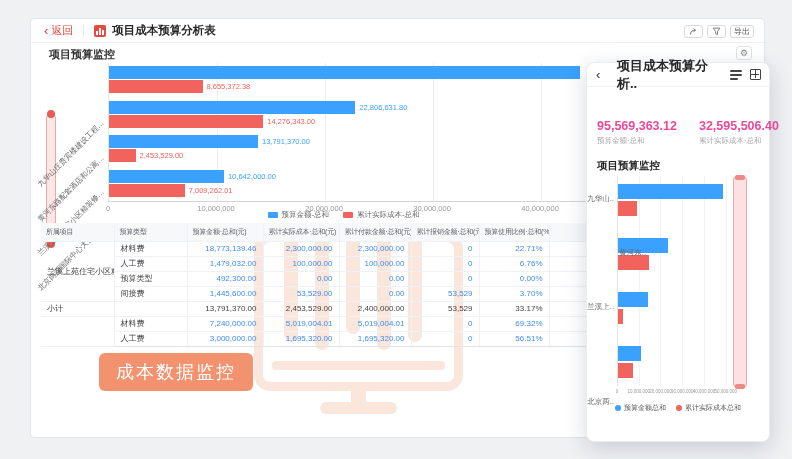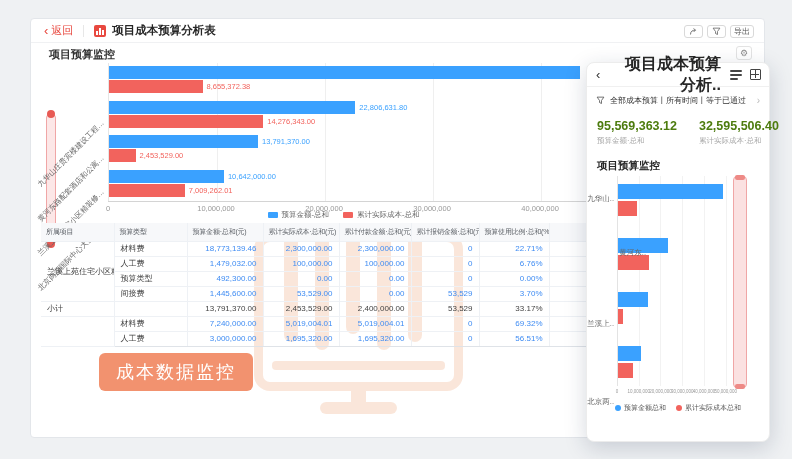--- a/index.html
+++ b/index.html
@@ -68,34 +68,34 @@
 
   .badge { position:absolute; left:68px; top:334px; padding:7px 17px; background:#f2926f; border-radius:6px;
     color:#fff; font-size:18px; letter-spacing:2px; z-index:4; }
 
   
   .phone { position:absolute; left:586px; top:62px; width:184px; height:380px; background:#fff;
     border:1px solid #ececec; border-radius:8px; box-shadow:0 6px 22px rgba(20,40,70,.18); z-index:20; }
   .ph-header { position:absolute; left:0; top:0; width:100%; height:24px; border-bottom:1px solid #f0f0f0;
     display:flex; align-items:center; }
   .ph-back { font-size:13px; color:#333; margin-left:9px; cursor:pointer; line-height:1; }
-  .ph-title { position:absolute; left:30px; right:48px; text-align:right; font-size:16px; font-weight:bold; color:#262626; }
+  .ph-title { position:absolute; left:30px; right:48px; text-align:left; font-size:13px; font-weight:bold; color:#262626; }
   .ph-icons { position:absolute; right:8px; top:6px; display:flex; gap:8px; }
   .ic-list { width:12px; height:11px; position:relative; cursor:pointer; }
   .ic-list i { position:absolute; left:0; height:1.5px; background:#444; border-radius:1px; }
   .ic-list i:nth-child(1){top:1px;width:12px}.ic-list i:nth-child(2){top:5px;width:12px}.ic-list i:nth-child(3){top:9px;width:8px}
   .ic-grid { width:11px; height:11px; border:1.5px solid #444; border-radius:1px; position:relative; cursor:pointer; }
   .ic-grid::before { content:""; position:absolute; left:3.5px; top:-1px; width:1.5px; height:9px; background:#444; }
   .ic-grid::after { content:""; position:absolute; left:-1px; top:3.5px; width:9px; height:1.5px; background:#444; }
   .ph-filter { position:absolute; left:0; top:28px; width:100%; height:18px; display:flex; align-items:center; cursor:pointer; }
   .funnel { margin-left:9px; margin-right:5px; }
   .ph-filter-text { font-size:8px; color:#333; }
   .ph-filter-chev { position:absolute; right:9px; color:#bbb; font-size:10px; }
   .kpis { position:absolute; left:10px; top:56px; display:flex; gap:22px; }
-  .kpi-value { font-size:12.5px; font-weight:bold; color:#4d7c0f;text-align:right; }
+  .kpi-value { font-size:12.5px; font-weight:bold; color:#ec4899;text-align:right; }
   .kpi-label { font-size:7.5px; color:#a6a6a6; margin-top:3px; }
   .ph-section { position:absolute; left:10px; top:96px; font-size:10.5px; font-weight:bold; color:#262626; }
   .ph-chart { position:absolute; left:0; top:113px; width:100%; height:212px; }
   .ph-axis { position:absolute; left:30px; top:0; width:1px; height:210px; background:#e3e3e3; }
   .ph-grid { position:absolute; top:0; width:1px; height:210px; background:#f2f2f2; }
   .ph-bar { position:absolute; height:15px; }
   .ph-ylabel { position:absolute; left:0; width:27px; text-align:right; font-size:7.5px; color:#666; overflow:hidden; white-space:nowrap; }
   .ph-xticks { position:absolute; left:30px; top:326px; width:118px; }
   .ph-xtick { position:absolute; font-size:4.5px; color:#9a9a9a; white-space:nowrap; transform:translateX(-50%); }
   .ph-legend { position:absolute; left:0; top:340px; width:100%; display:flex; justify-content:center; gap:10px; }
@@ -312,27 +312,20 @@
     <span class="ph-title">项目成本预算分析..</span>
     <span class="ph-icons">
       <span class="ic-list">
           <i></i>
           <i></i>
           <i></i>
         </span>
       <span class="ic-grid"></span>
     </span>
   </div>
-  <div class="ph-filter">
-    <svg class="funnel" width="9" height="9" viewBox="0 0 12 12">
-        <path d="M1.5 1.5h9L7.3 6v4l-2.6-1.3V6z" fill="none" stroke="#555" stroke-width="1.1"></path>
-      </svg>
-    <span class="ph-filter-text">全部成本预算丨所有时间丨等于已通过</span>
-    <span class="ph-filter-chev">›</span>
-  </div>
   <div class="kpis">
     <div>
       <div class="kpi-value">95,569,363.12</div>
       <div class="kpi-label">预算金额·总和</div>
     </div>
     <div>
       <div class="kpi-value">32,595,506.40</div>
       <div class="kpi-label">累计实际成本·总和</div>
     </div>
   </div>
@@ -349,21 +342,21 @@
       <div class="ph-grid" style="left: 116.923px;"></div>
       <div class="ph-grid" style="left: 138.654px;"></div>
       <div class="ph-bar" style="left: 31px; top: 8px; width: 105.023px; background: rgb(58, 161, 255);"></div>
       <div class="ph-bar" style="left: 31px; top: 25px; width: 18.8088px; background: rgb(242, 99, 93);"></div>
       <div class="ph-ylabel" style="top: 18px;">九华山..</div>
       <div class="ph-bar" style="left: 31px; top: 62px; width: 49.5606px; background: rgb(58, 161, 255);"></div>
       <div class="ph-bar" style="left: 31px; top: 79px; width: 31.0236px; background: rgb(242, 99, 93);"></div>
       <div class="ph-ylabel" style="top: 72px; margin-left: 32px;">黄河东..</div>
       <div class="ph-bar" style="left: 31px; top: 116px; width: 29.9697px; background: rgb(58, 161, 255);"></div>
       <div class="ph-bar" style="left: 31px; top: 133px; width: 5.33171px; background: rgb(242, 99, 93);"></div>
-      <div class="ph-ylabel" style="top: 126px; margin-top: 17px;">兰溪上..</div>
+      <div class="ph-ylabel" style="top: 126px;">兰溪上..</div>
       <div class="ph-bar" style="left: 31px; top: 170px; width: 23.1259px; background: rgb(58, 161, 255);"></div>
       <div class="ph-bar" style="left: 31px; top: 187px; width: 15.2317px; background: rgb(242, 99, 93);"></div>
       <div class="ph-ylabel" style="top: 180px; margin-top: 41px;">北京两..</div>
     </div>
   <div class="ph-xticks" id="ph-xticks">
       <span class="ph-xtick" style="left: 0px;">0</span>
       <span class="ph-xtick" style="left: 21.7308px;">10,000,000</span>
       <span class="ph-xtick" style="left: 43.4615px;">20,000,000</span>
       <span class="ph-xtick" style="left: 65.1923px;">30,000,000</span>
       <span class="ph-xtick" style="left: 86.9231px;">40,000,000</span>

